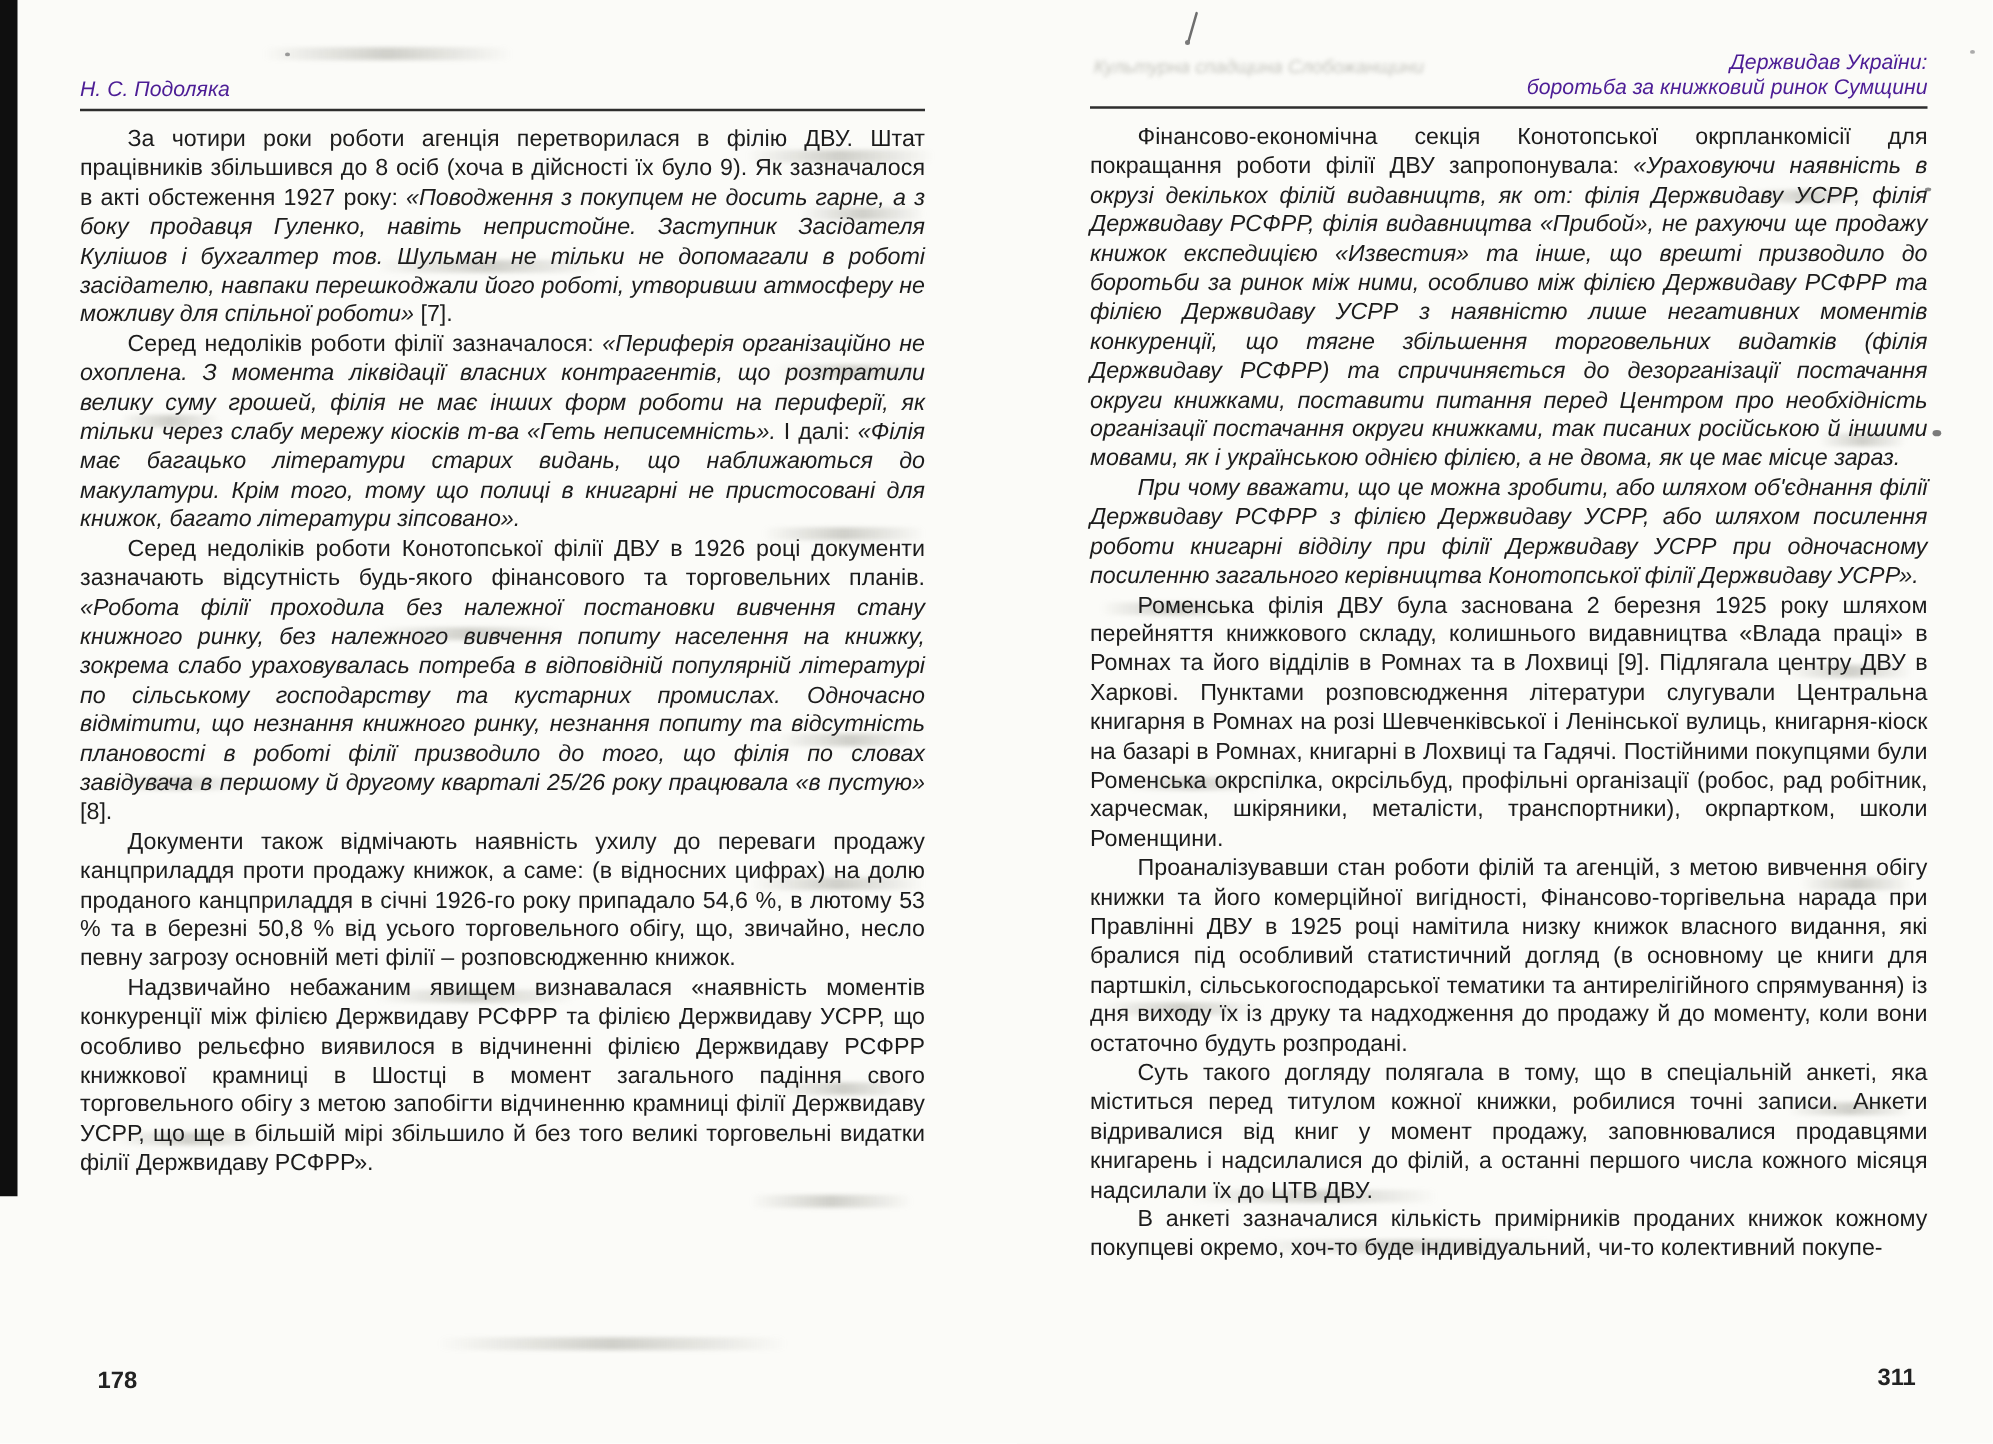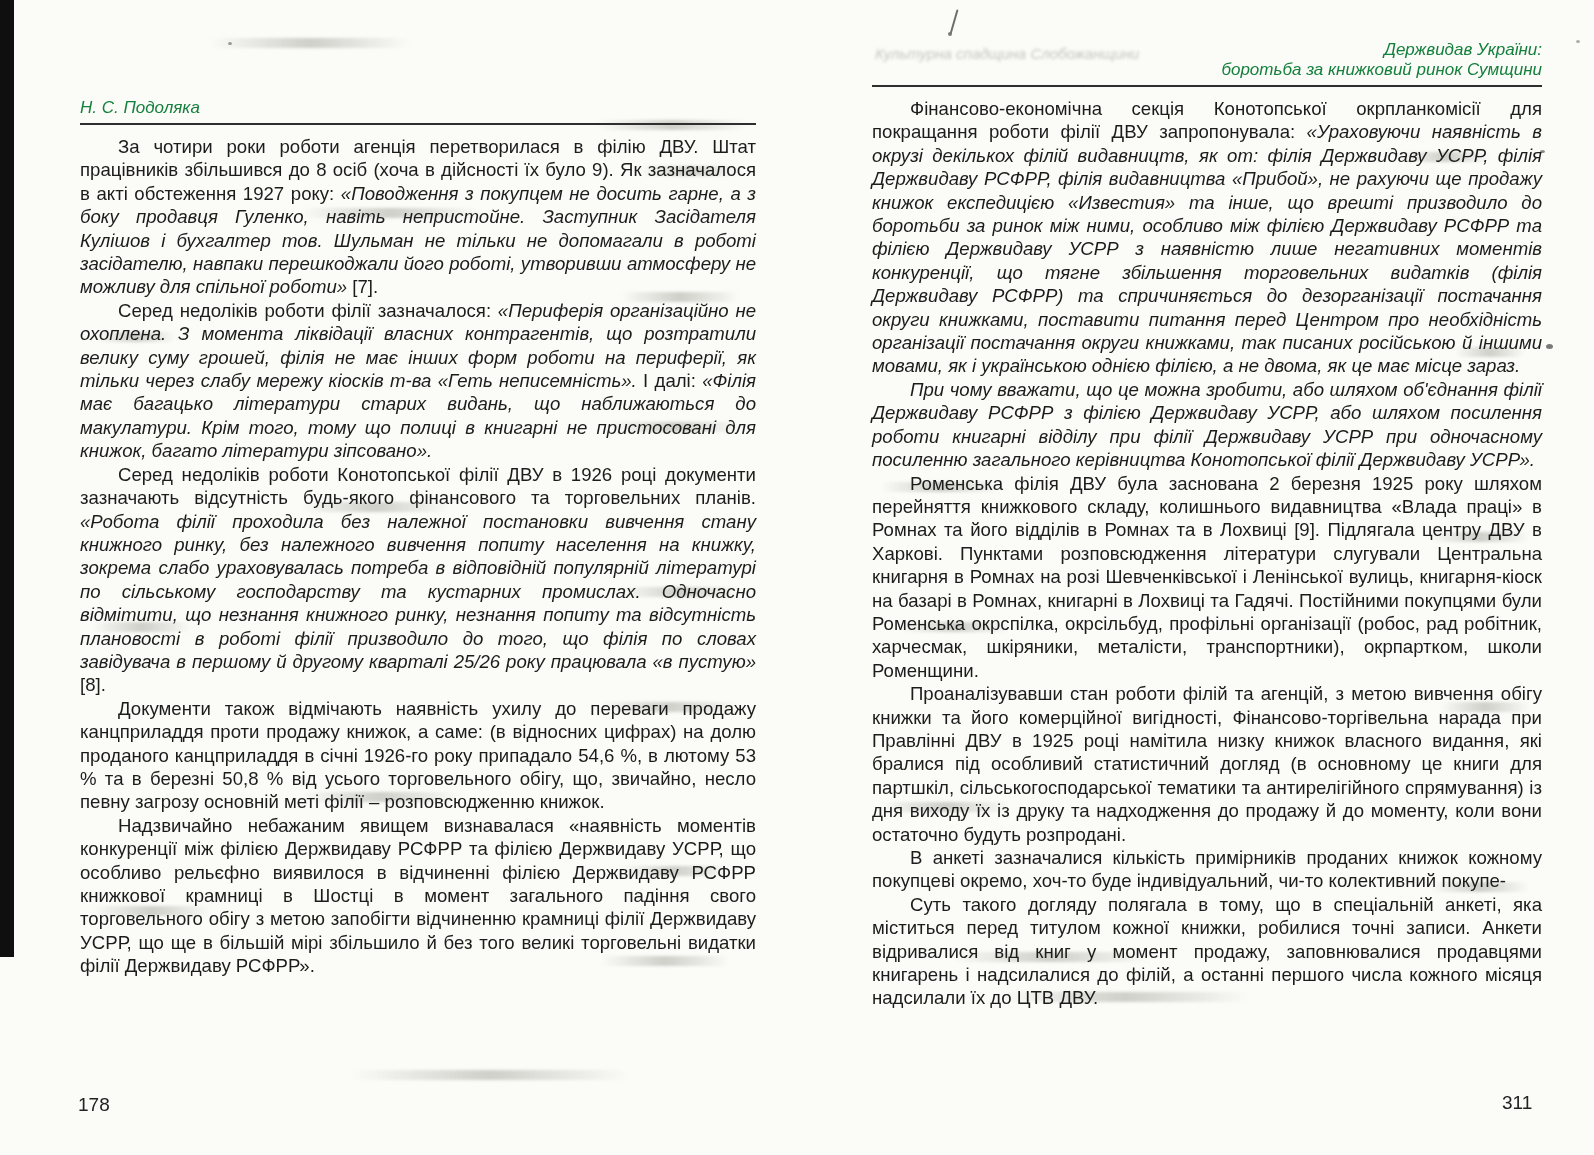--- a/index.html
+++ b/index.html
@@ -6,35 +6,35 @@
   .sheet{
     position:relative;width:1594px;height:1155px;overflow:hidden;
     background:#fbfbf8;
     font-family:"Liberation Sans","DejaVu Sans",sans-serif;
     color:#1d1d1d;
   }
   
   .scan-bar{position:absolute;left:0;top:0;width:14px;height:957px;background:#0f0f0f;}
   
   .page{position:absolute;}
-  .page-left{left:80px;top:62px;width:676px;margin-top:36px;}
+  .page-left{left:64px;top:62px;width:676px;}
   .page-right{left:872px;top:40px;width:670px;}
-  .running-head{font-style:italic;font-size:17px;line-height:20px;color:#15803d;}
+  .running-head{font-style:italic;font-size:17px;line-height:20px;color:#4c1d95;}
   .running-head.right{text-align:right;}
   .head-rule{border-bottom:2px solid #2e2e2e;margin-top:5px;}
   .body-text{
     margin-top:10px;
     font-size:18.6px;line-height:23.4px;
     text-align:justify;
     hyphens:auto;-webkit-hyphens:auto;
     color:#1c1c1c;
   }
   .para{margin:0;text-indent:38px;}
   .para i{}
-  .page-number{position:absolute;font-size:19px;color:#222;}
+  .page-number{position:absolute;font-size:19px;color:#222;font-weight:bold;}
   .pn-left{left:78px;top:1094px;}
   .pn-right{left:1502px;top:1092px;}
   
   .ghost-header{
     position:absolute;left:875px;top:45px;width:320px;
     font-style:italic;font-size:15px;color:#b3b3ab;
     filter:blur(1.6px);opacity:.75;
   }
   .sm{
     position:absolute;height:10px;border-radius:5px;filter:blur(1.6px);
@@ -102,21 +102,21 @@
     <div class="running-head right">
       <div>Держвидав України:</div>
       <div>боротьба за книжковий ринок Сумщини</div>
     </div>
     <div class="head-rule"></div>
     <div class="body-text">
         <p class="para"><span>Фінансово-економічна секція Конотопської окрпланкомісії для покращання роботи філії ДВУ запропонувала: </span><i>«Ураховуючи наявність в окрузі декількох філій видавництв, як от: філія Держвидаву УСРР, філія Держвидаву РСФРР, філія видавництва «Прибой», не рахуючи ще продажу книжок експедицією «Известия» та інше, що врешті призводило до боротьби за ринок між ними, особливо між філією Держвидаву РСФРР та філією Держвидаву УСРР з наявністю лише негативних моментів конкуренції, що тягне збільшення торговельних видатків (філія Держвидаву РСФРР) та спричиняється до дезорганізації постачання округи книжками, поставити питання перед Центром про необхідність організації постачання округи книжками, так писаних російською й іншими мовами, як і українською однією філією, а не двома, як це має місце зараз.</i></p>
         <p class="para"><i>При чому вважати, що це можна зробити, або шляхом об'єднання філії Держвидаву РСФРР з філією Держвидаву УСРР, або шляхом посилення роботи книгарні відділу при філії Держвидаву УСРР при одночасному посиленню загального керівництва Конотопської філії Держвидаву УСРР».</i></p>
         <p class="para"><span>Роменська філія ДВУ була заснована 2 березня 1925 року шляхом перейняття книжкового складу, колишнього видавництва «Влада праці» в Ромнах та його відділів в Ромнах та в Лохвиці [9]. Підлягала центру ДВУ в Харкові. Пунктами розповсюдження літератури слугували Центральна книгарня в Ромнах на розі Шевченківської і Ленінської вулиць, книгарня-кіоск на базарі в Ромнах, книгарні в Лохвиці та Гадячі. Постійними покупцями були Роменська окрспілка, окрсільбуд, профільні організації (робос, рад робітник, харчесмак, шкіряники, металісти, транспортники), окрпартком, школи Роменщини.</span></p>
         <p class="para"><span>Проаналізувавши стан роботи філій та агенцій, з метою вивчення обігу книжки та його комерційної вигідності, Фінансово-торгівельна нарада при Правлінні ДВУ в 1925 році намітила низку книжок власного видання, які бралися під особливий статистичний догляд (в основному це книги для партшкіл, сільськогосподарської тематики та антирелігійного спрямування) із дня виходу їх із друку та надходження до продажу й до моменту, коли вони остаточно будуть розпродані.</span></p>
+        <p class="para"><span>Суть такого догляду полягала в тому, що в спеціальній анкеті, яка міститься перед титулом кожної книжки, робилися точні записи. Анкети відривалися від книг у момент продажу, заповнювалися продавцями книгарень і надсилалися до філій, а останні першого числа кожного місяця надсилали їх до ЦТВ ДВУ.</span></p>
         <p class="para"><span>В анкеті зазначалися кількість примірників проданих книжок кожному покупцеві окремо, хоч-то буде індивідуальний, чи-то колективний покупе-</span></p>
-        <p class="para"><span>Суть такого догляду полягала в тому, що в спеціальній анкеті, яка міститься перед титулом кожної книжки, робилися точні записи. Анкети відривалися від книг у момент продажу, заповнювалися продавцями книгарень і надсилалися до філій, а останні першого числа кожного місяця надсилали їх до ЦТВ ДВУ.</span></p>
       </div>
   </section>
 
   <div class="page-number pn-left">178</div>
   <div class="page-number pn-right">311</div>
 
 </div>
 
 </body></html>

